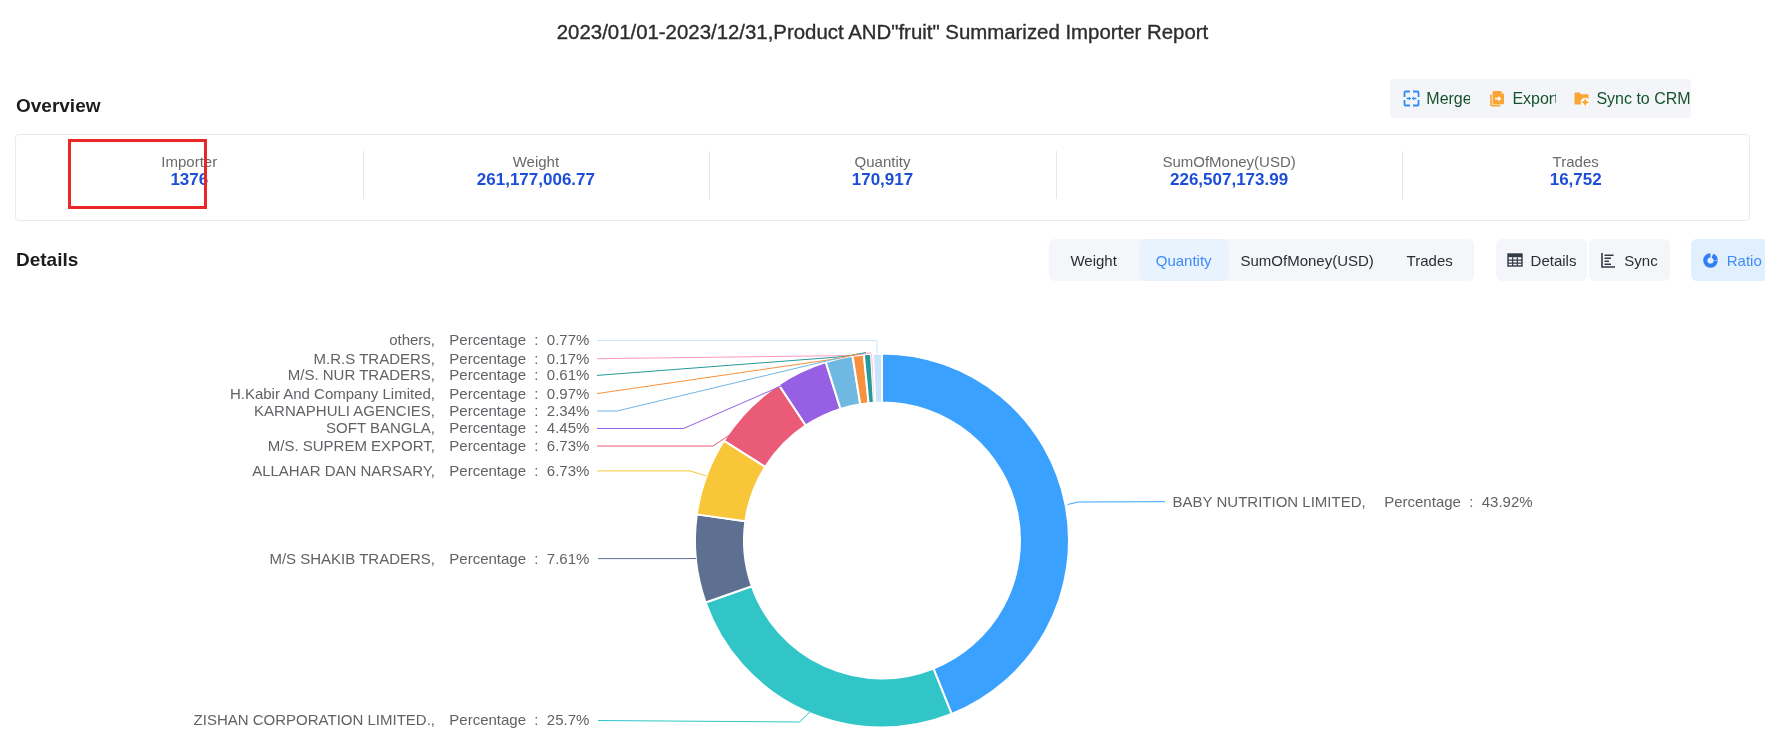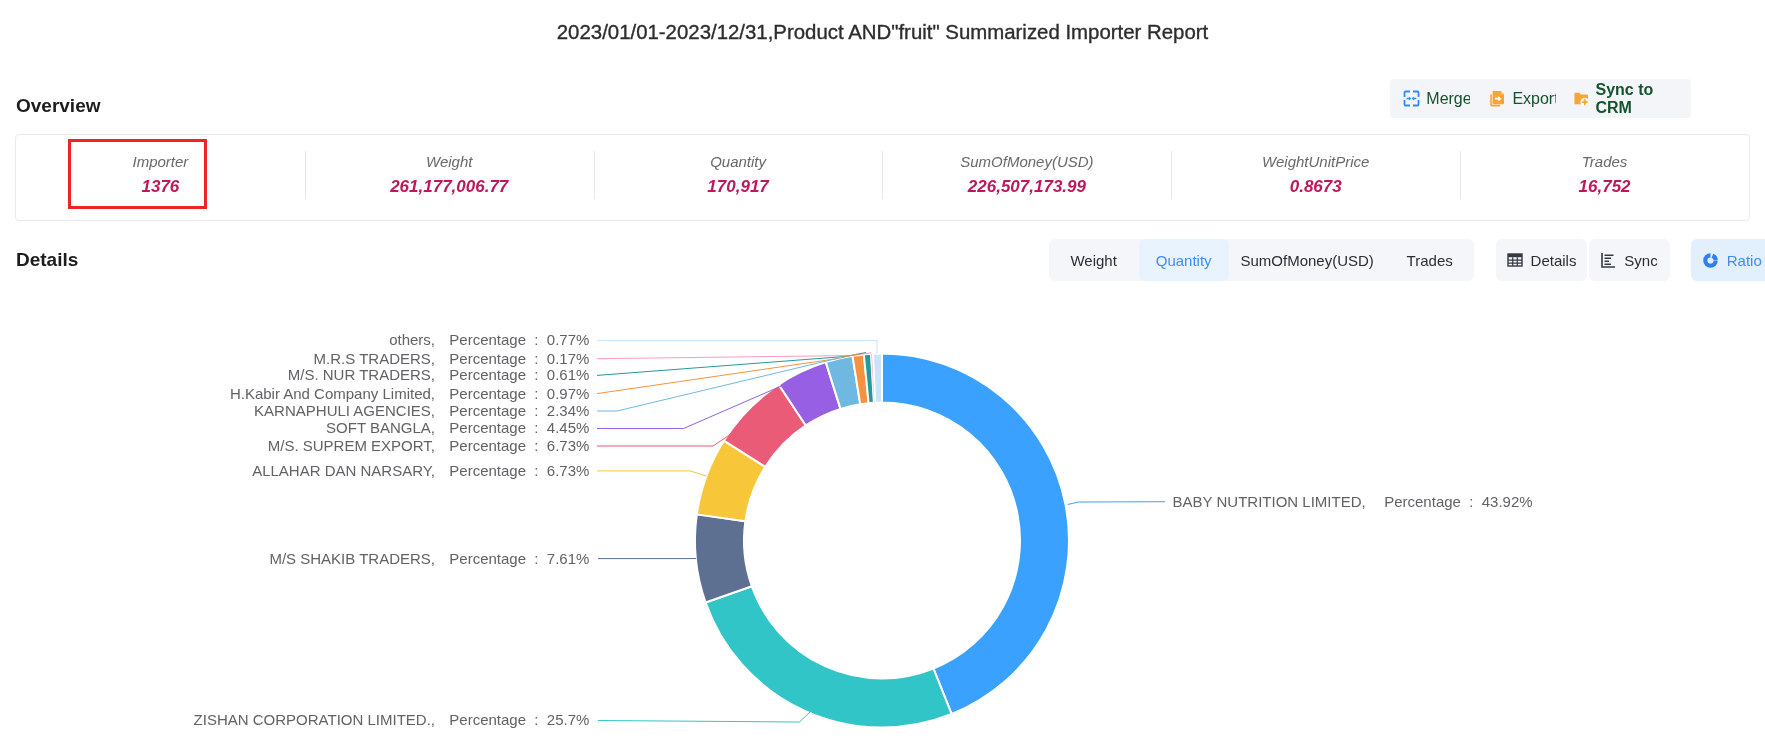--- a/index.html
+++ b/index.html
@@ -1,24 +1,24 @@
 <!DOCTYPE html>
 <html><head><meta charset="utf-8">
 <style>
 * { margin:0; padding:0; box-sizing:border-box; }
 html,body { width:1765px; height:741px; background:#fff; font-family:"Liberation Sans", sans-serif; overflow:hidden; }
 .abs { position:absolute; }
 .title { left:0; width:1765px; top:21px; text-align:center; font-size:20.4px; color:#2d2d2d; -webkit-text-stroke:0.35px #2d2d2d; }
 .h2 { font-size:19px; font-weight:bold; color:#1c1c1c; }
 .topbtn { height:39px; background:#f3f5f9; border-radius:4px; display:flex; align-items:center; justify-content:center; font-size:16px; color:#14532d; gap:6px; top:79px; }
 .panel { left:15px; top:134px; width:1735px; height:87px; border:1px solid #e9eaec; border-radius:4px; display:flex; }
-.col { flex:1; position:relative; text-align:center;font-style:italic; }
+.col { flex:1; position:relative; text-align:center; }
 .col + .col::before { content:""; position:absolute; left:0; top:16px; height:48px; width:1px; background:#e4e6e8; }
 .col .lab { margin-top:18px; font-size:15px; color:#67696c; }
-.col .val { margin-top:7px; font-size:17px; font-weight:bold; color:#be185d; }
+.col .val { font-size:17px; font-weight:bold; color:#1d4ed8; }
 .redbox { left:68px; top:139px; width:139px; height:70px; border:3px solid #ea2626; }
 .seg { top:239px; height:42px; background:#f4f6fa; border-radius:6px; display:flex; align-items:center; font-size:15px; color:#2b2d33; }
 .seg .it { height:42px; display:flex; align-items:center; justify-content:center; border-radius:6px; }
 .seg .act { background:#e8f3fe; color:#3f8cf7; }
 .vbtn { top:239px; height:42px; background:#f4f6fa; border-radius:6px; display:flex; align-items:center; justify-content:center; gap:8px; font-size:15px; color:#2b2d33; }
 .vbtn.act { background:#e2effd; color:#3f8cf7;margin-left:20px; }
 .chart { left:0; top:0; }
 .lbl { font-size:15px; fill:#606266; }
 </style></head>
 <body>
@@ -39,21 +39,21 @@
 <div class="abs topbtn" style="left:1470px; width:95px; padding-left:13px;">
 <svg width="17" height="17" viewBox="0 0 17 17">
   <path d="M2 4.5v10.2c0 .5.4.9.9.9h8.3" fill="none" stroke="#f9a534" stroke-width="1.6"></path>
   <path d="M4.6 1h7.2l3.2 3.2v9.1c0 .55-.45 1-1 1H4.6c-.55 0-1-.45-1-1V2c0-.55.45-1 1-1z" fill="#f9a534"></path>
   <path d="M11.8 1l3.2 3.2h-2.7c-.3 0-.5-.2-.5-.5z" fill="#fbc977"></path>
   <path d="M6 7.7h3.4V6l3 2.7-3 2.7V9.6H6z" fill="#fff"></path>
 </svg>
 <span>Export</span>
   </div>
 
-<div class="abs topbtn" style="left:1556px; width:135px; padding-left:17px;font-weight:bold;">
+<div class="abs topbtn" style="left:1556px; width:135px; padding-left:17px;">
 <svg width="17" height="17" viewBox="0 0 17 17">
   <path d="M1.5 3.5c0-.55.45-1 1-1h4l1.6 1.8h6.4c.55 0 1 .45 1 1v8.2c0 .55-.45 1-1 1H2.5c-.55 0-1-.45-1-1z" fill="#f9a534"></path>
   <circle cx="12.2" cy="12.2" r="4.5" fill="#fff"></circle>
   <path d="M12.2 7.9l1.2 3.1 3.1 1.2-3.1 1.2-1.2 3.1-1.2-3.1-3.1-1.2 3.1-1.2z" fill="#f9a534"></path>
 </svg>
 <span>Sync to CRM</span>
   </div>
 
 <div class="abs panel">
   <div class="col">
@@ -64,24 +64,20 @@
       <div class="lab">Weight</div>
       <div class="val">261,177,006.77</div>
     </div>
   <div class="col">
       <div class="lab">Quantity</div>
       <div class="val">170,917</div>
     </div>
   <div class="col">
       <div class="lab">SumOfMoney(USD)</div>
       <div class="val">226,507,173.99</div>
-    </div>
-  <div class="col">
-      <div class="lab">WeightUnitPrice</div>
-      <div class="val">0.8673</div>
     </div>
   <div class="col">
       <div class="lab">Trades</div>
       <div class="val">16,752</div>
     </div>
 </div>
 <div class="abs redbox"></div>
 
 <div class="abs h2" style="left:16px; top:249px;">Details</div>
 

